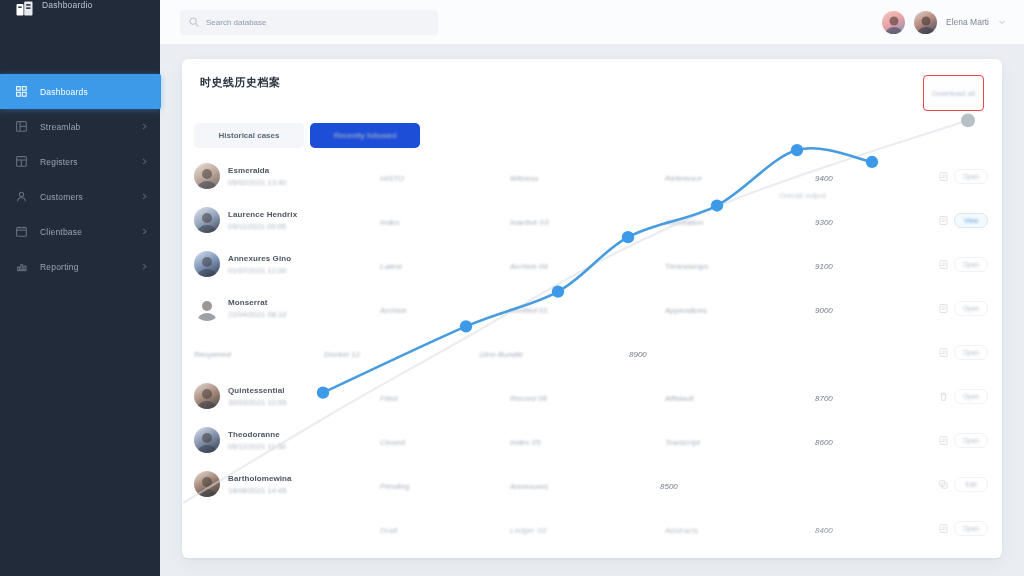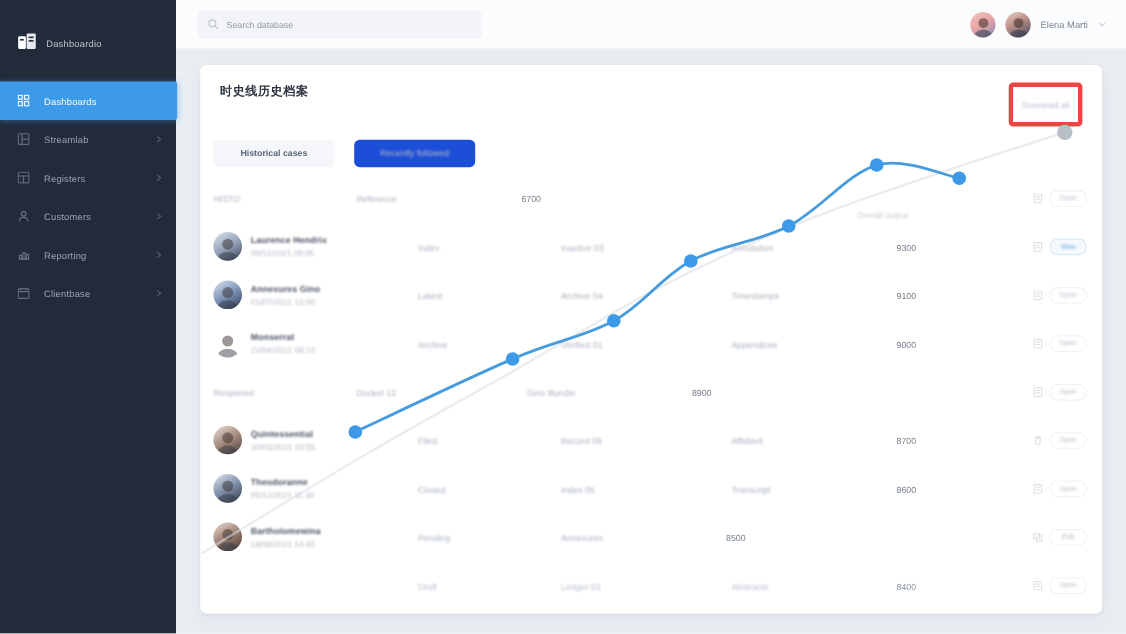--- a/index.html
+++ b/index.html
@@ -15,21 +15,21 @@
   
   .sidebar {
     width: 160px; height: 576px;
     background: #222b3a;
     flex: 0 0 160px;
     position: relative;
     z-index: 5;
   }
   .brand {
     height: 45px;
-    display: flex; align-items: flex-end;
+    display: flex; align-items: flex-start;
     padding-left: 16px;
     gap: 9px;
   }
   .brand-logo {
     width: 17px; height: 16px;
     position: relative;
     flex: 0 0 17px;
   }
   .brand-logo svg { display: block; }
   .brand-name {
@@ -161,32 +161,32 @@
   .card-title {
     font-size: 11px;
     color: #2d3542;
     font-weight: bold;
     letter-spacing: .5px;
     filter: blur(.35px);
   }
   .card-action {
     margin-left: auto;
     min-width: 58px; height: 36px;
-    border: 4px solid #ef4444;
+    border: 1px solid #ef4444;
     border-radius: 4px;
     display: flex; align-items: center; justify-content: center;
     padding: 16px 8px;
     background: #fefeff;
   }
   .card-action span {
     font-size: 7.5px; color: #b9c2ce;
     filter: blur(.8px); white-space: nowrap;
   }
   .tabs {
-    display: flex; gap: 18px;
+    display: flex; gap: 6px;
     padding: 12px 18px 0 12px;
   }
   .tab {
     height: 25px; min-width: 110px;
     border-radius: 5px;
     display: flex; align-items: center; justify-content: center;
     padding: 0 14px;
   }
   .tab.on { background: #f4f6f9; }
   .tab.on span { font-size: 8px; color: #5d6877; font-weight: bold; filter: blur(.7px); }
@@ -231,21 +231,21 @@
     font-size: 7.5px; color: #aeb7c3;
     filter: blur(.85px); white-space: nowrap;
     margin-top: 3px;
   }
   .c-a { width: 130px; flex: 0 0 130px; }
   .c-b { width: 155px; flex: 0 0 155px; }
   .c-c { width: 150px; flex: 0 0 150px; }
   .c-d { width: 96px; flex: 0 0 96px; }
   .cell {
     font-size: 8px; color: #a9b2bf;
-    filter: blur(.8px); white-space: nowrap;
+    filter: blur(.8px); white-space: nowrap; font-style: italic;
   }
   .cell.num { color: #737d8b; filter: blur(.7px); }
   .c-end { margin-left: auto; display: flex; align-items: center; gap: 6px; }
   .end-icon { width: 9px; height: 9px; opacity: .3; flex: 0 0 9px; }
   .end-icon svg { display: block; }
   .pill {
     height: 15px; min-width: 34px;
     border: 1px solid #eff2f6;
     border-radius: 7px;
     display: flex; align-items: center; justify-content: center;
@@ -349,44 +349,44 @@
         <span class="ni-chev">
           <svg viewBox="0 0 7 7" width="7" height="7" fill="none" stroke="#9aa5b4" stroke-width="1.2">
               <polyline points="2,1 5,3.5 2,6"></polyline>
             </svg>
         </span>
       </div>
 
       <div class="nav-item">
         <span class="ni-icon">
           <svg viewBox="0 0 11 11" width="11" height="11" fill="none" stroke="#9aa5b4" stroke-width="1.1">
+            <rect x="0.6" y="1.6" width="9.7" height="8.7" rx="1"></rect>
+              <line x1="0.8" y1="4.1" x2="10.1" y2="4.1"></line>
+              <line x1="3.2" y1="0.6" x2="3.2" y2="2.3"></line>
+              <line x1="7.8" y1="0.6" x2="7.8" y2="2.3"></line>
+          </svg>
+        </span>
+        <span class="ni-label">Clientbase</span>
+        <span class="ni-chev">
+          <svg viewBox="0 0 7 7" width="7" height="7" fill="none" stroke="#9aa5b4" stroke-width="1.2">
+              <polyline points="2,1 5,3.5 2,6"></polyline>
+            </svg>
+        </span>
+      </div>
+
+      <div class="nav-item">
+        <span class="ni-icon">
+          <svg viewBox="0 0 11 11" width="11" height="11" fill="none" stroke="#9aa5b4" stroke-width="1.1">
             <line x1="1" y1="9.6" x2="10.2" y2="9.6"></line>
               <rect x="1.6" y="6" width="2" height="3.2"></rect>
               <rect x="4.8" y="3.8" width="2" height="5.4"></rect>
               <rect x="8" y="5.2" width="2" height="4"></rect>
           </svg>
         </span>
         <span class="ni-label">Reporting</span>
-        <span class="ni-chev">
-          <svg viewBox="0 0 7 7" width="7" height="7" fill="none" stroke="#9aa5b4" stroke-width="1.2">
-              <polyline points="2,1 5,3.5 2,6"></polyline>
-            </svg>
-        </span>
-      </div>
-
-      <div class="nav-item">
-        <span class="ni-icon">
-          <svg viewBox="0 0 11 11" width="11" height="11" fill="none" stroke="#9aa5b4" stroke-width="1.1">
-            <rect x="0.6" y="1.6" width="9.7" height="8.7" rx="1"></rect>
-              <line x1="0.8" y1="4.1" x2="10.1" y2="4.1"></line>
-              <line x1="3.2" y1="0.6" x2="3.2" y2="2.3"></line>
-              <line x1="7.8" y1="0.6" x2="7.8" y2="2.3"></line>
-          </svg>
-        </span>
-        <span class="ni-label">Clientbase</span>
         <span class="ni-chev">
           <svg viewBox="0 0 7 7" width="7" height="7" fill="none" stroke="#9aa5b4" stroke-width="1.2">
               <polyline points="2,1 5,3.5 2,6"></polyline>
             </svg>
         </span>
       </div>
 
     </nav>
   </aside>
 
@@ -430,23 +430,34 @@
             <span>Historical cases</span>
           </div>
           <div class="tab off">
             <span>Recently followed</span>
           </div>
         </div>
 
         <div class="rows">
 
           <div class="row">
+            <div class="c-user">
+              <span class="r-av" style="background:linear-gradient(150deg,#ece3dc,#bda79a 50%,#6d6a6b)">
+                  <i></i>
+                  <b></b>
+                </span>
+              <span class="u-txt">
+                <span class="u-name" style="display:block">Esmeralda</span>
+                <span class="u-sub" style="display:block">05/02/2021  13:40</span>
+              </span>
+            </div>
             <div class="c-a"><span class="cell">HISTO</span></div>
+            <div class="c-b"><span class="cell">Witness</span></div>
             <div class="c-c"><span class="cell">Reference</span></div>
-            <div class="c-d"><span class="cell num">6700</span></div>
+            <div class="c-d"><span class="cell num">9400</span></div>
             <div class="c-end">
               <span class="end-icon">
                   <svg viewBox="0 0 9 9" fill="none" stroke="#8c96a3" stroke-width="1">
                     <rect x="1" y="0.6" width="7" height="7.8" rx=".8"></rect>
                     <line x1="2.6" y1="3" x2="6.4" y2="3"></line>
                     <line x1="2.6" y1="5.2" x2="6.4" y2="5.2"></line>
                   </svg>
                 </span>
               <span class="pill">
                   <span>Open</span>

